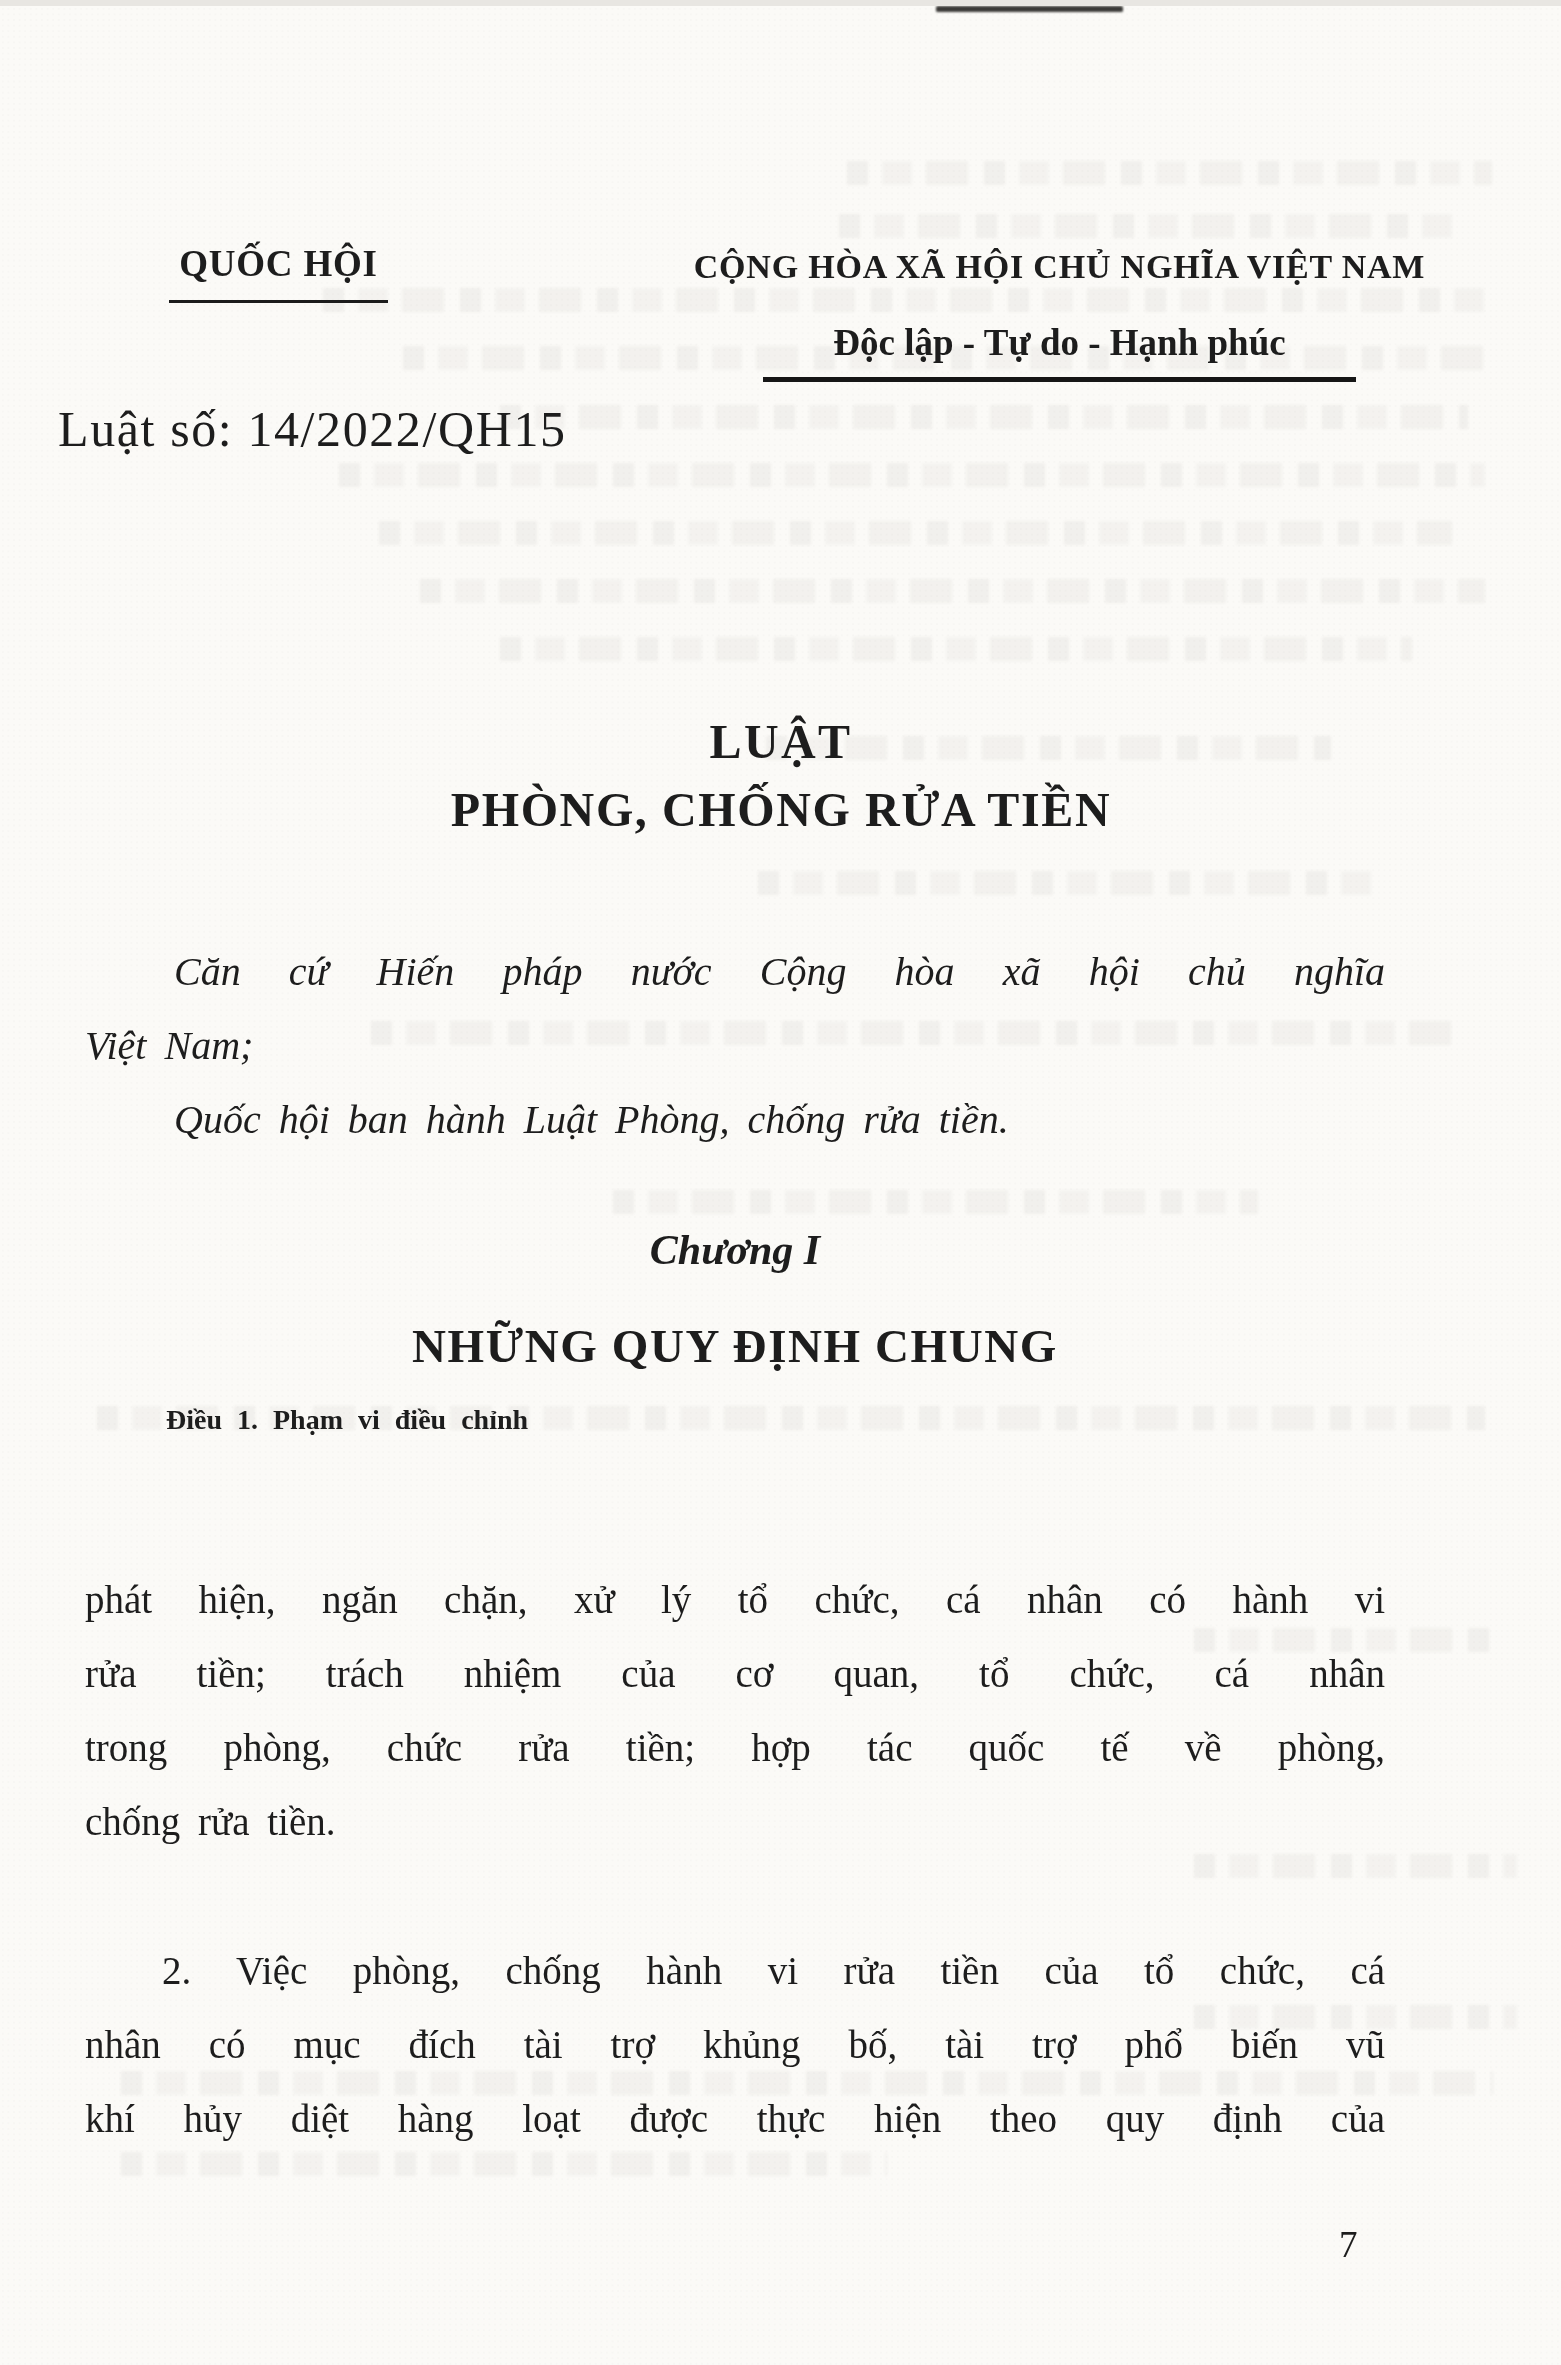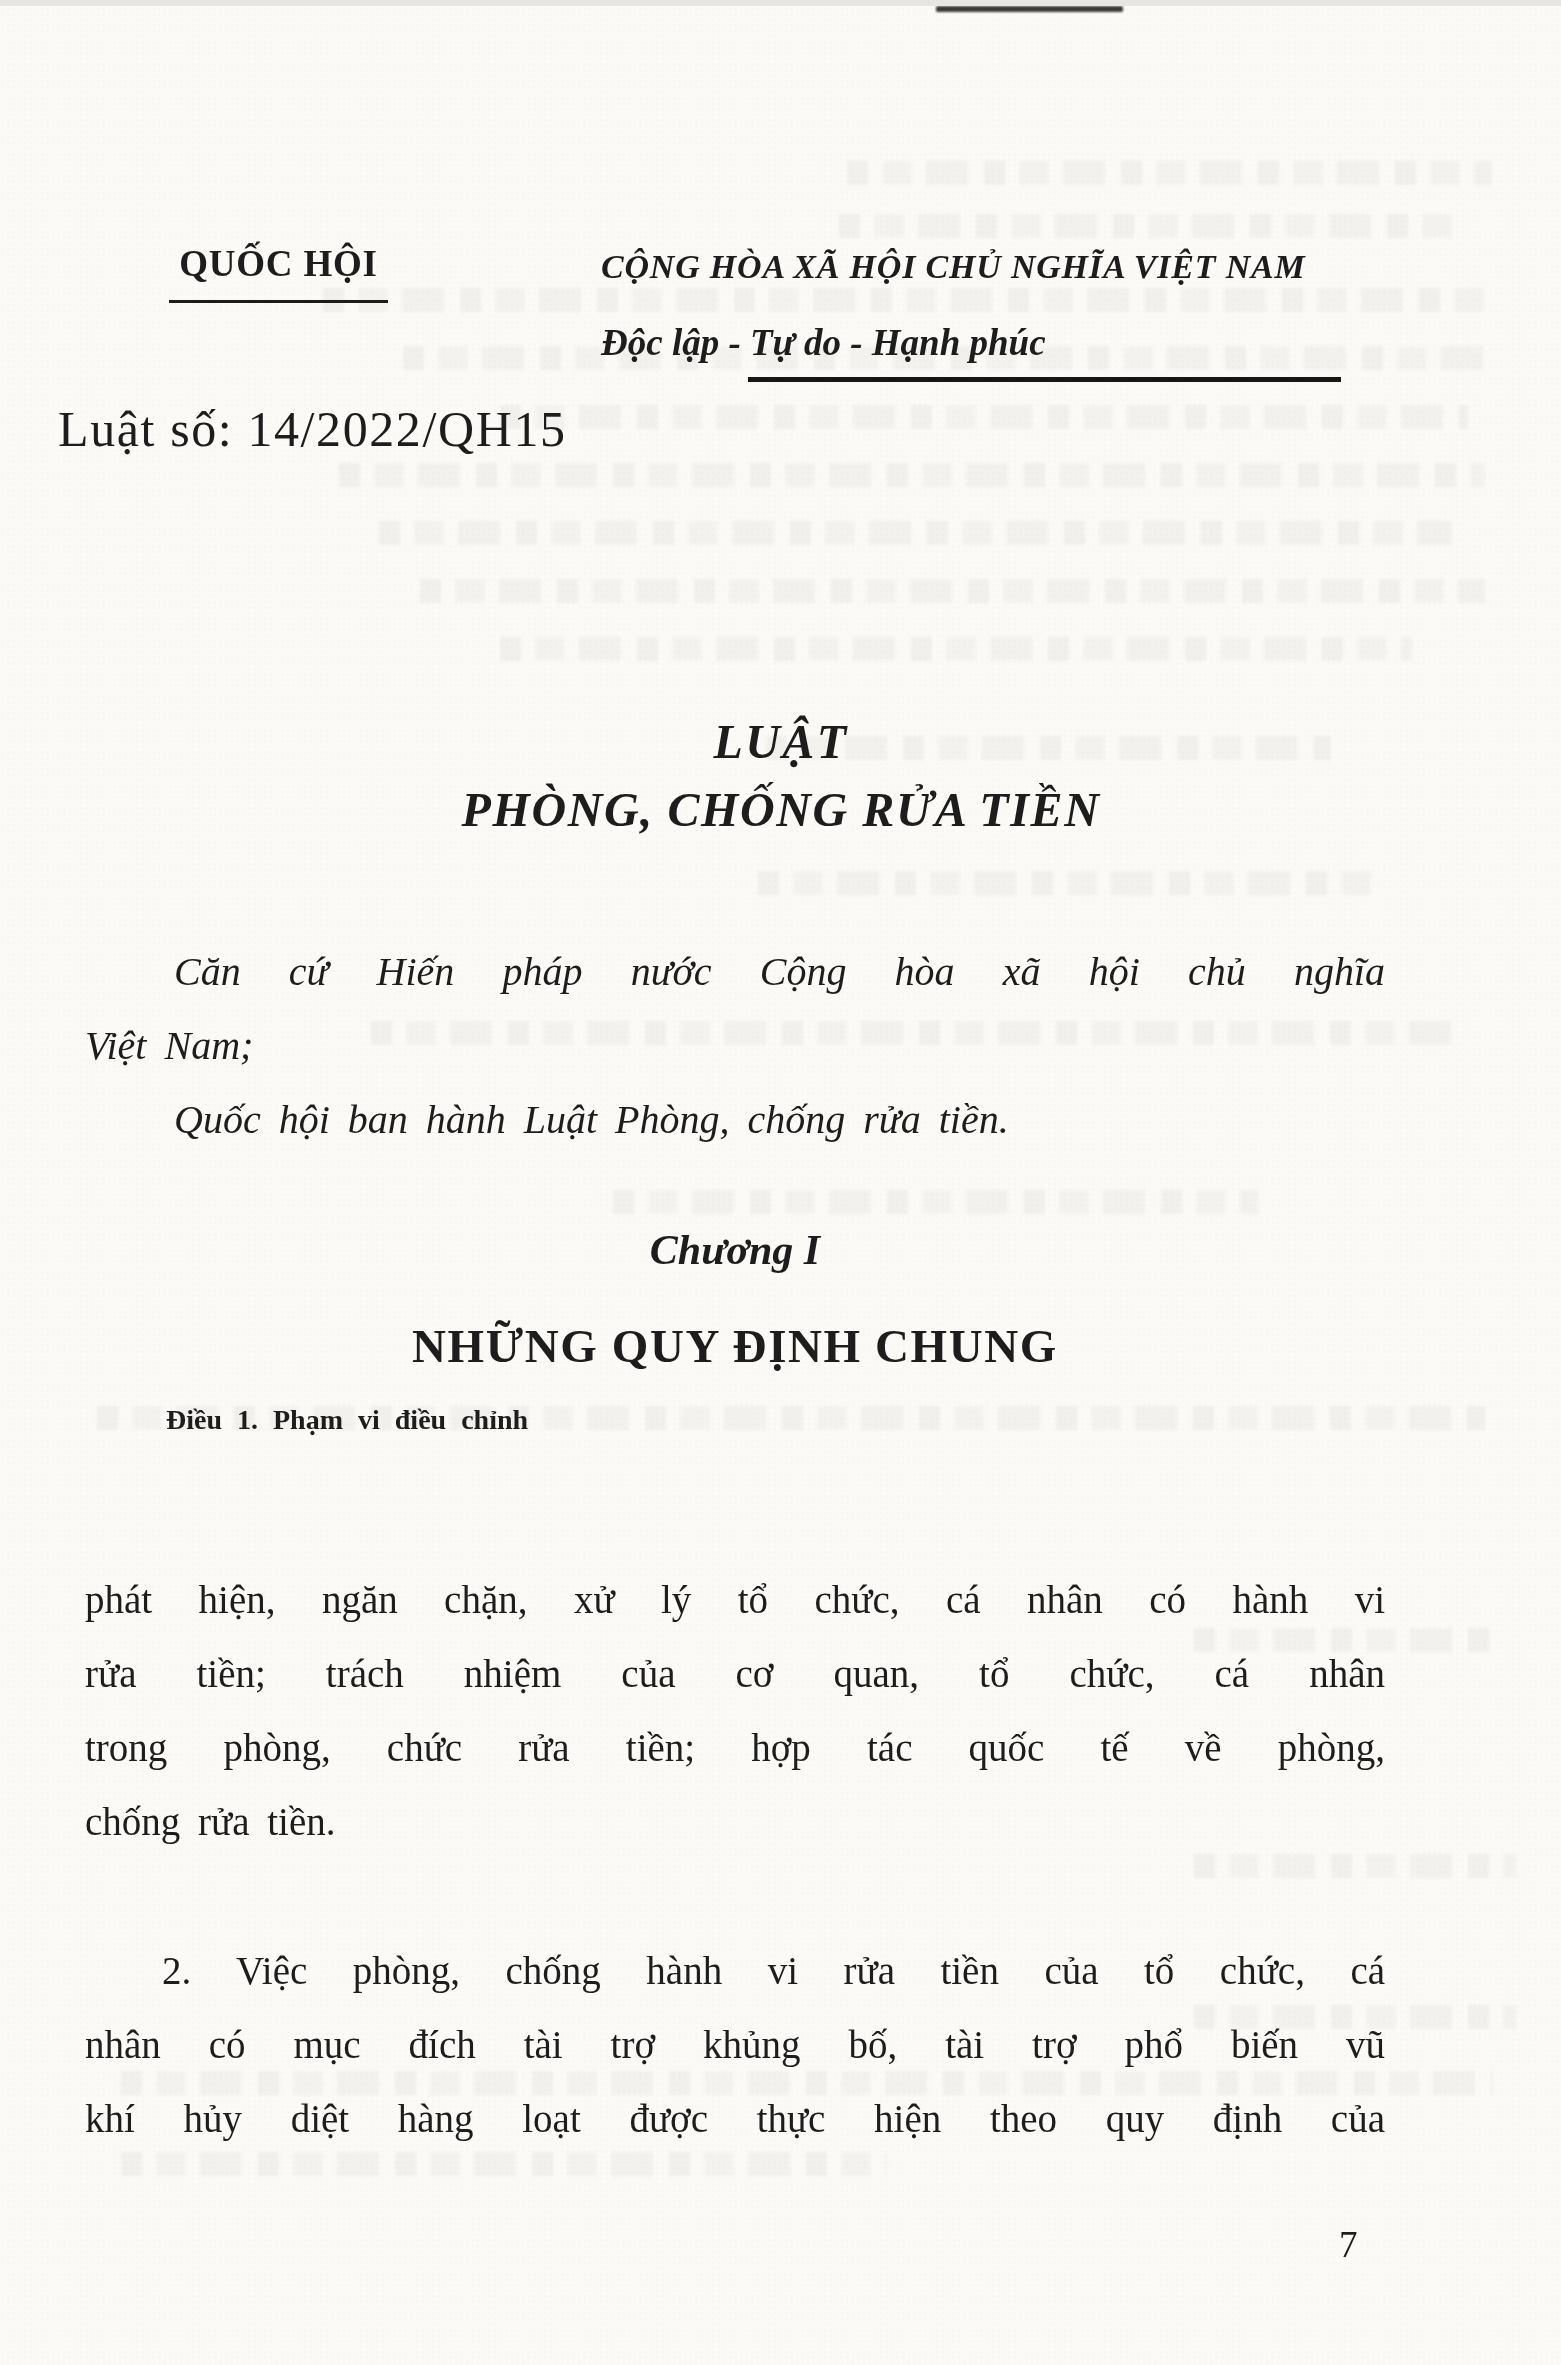--- a/index.html
+++ b/index.html
@@ -25,27 +25,27 @@
     background:repeating-linear-gradient(90deg,
       rgba(88,82,76,.55) 0 21px, transparent 21px 35px,
       rgba(88,82,76,.38) 35px 65px, transparent 65px 79px,
       rgba(88,82,76,.48) 79px 121px, transparent 121px 137px);
     opacity:.11;filter:blur(1.6px);
   }
   
   .hdr-left{position:absolute;left:113px;top:236px;width:331px;text-align:center;}
   .issuer{font-weight:bold;font-size:37px;letter-spacing:0.8px;}
   .rule-left{width:219px;height:3.2px;background:#1c1c1c;margin:14.5px auto 0;}
-  .hdr-right{position:absolute;left:601px;top:242px;width:887px;font-style:italic;}
+  .hdr-right{position:absolute;left:616px;top:242px;width:887px;text-align:center;}
   .motto1{font-weight:bold;font-size:34px;letter-spacing:0.8px;white-space:nowrap;}
   .motto2{font-weight:bold;font-size:37px;margin-top:35px;white-space:nowrap;}
   .rule-right{width:593px;height:4.8px;background:#161616;margin:13px auto 0;}
   .law-number{position:absolute;left:58px;top:394px;font-size:50px;letter-spacing:1.6px;white-space:nowrap;}
   
-  .doc-title{position:absolute;left:0;top:708px;width:1562px;text-align:center;font-weight:bold;font-style:italic;}
+  .doc-title{position:absolute;left:0;top:708px;width:1562px;text-align:center;font-weight:bold;}
   .doc-title .t1{font-size:48px;letter-spacing:2.4px;}
   .doc-title .t2{font-size:48px;letter-spacing:1.6px;margin-top:13px;}
   
   .col{position:absolute;left:85px;width:1300px;}
   .preamble{top:929px;font-style:italic;font-size:40px;line-height:74px;word-spacing:8px;}
   .jline{text-align:justify;text-align-last:justify;}
   .indent1{padding-left:89px;}
   .indent2{padding-left:77px;}
   .chapter-label{top:1220px;text-align:center;font-weight:bold;font-style:italic;font-size:42px;}
   .chapter-title{top:1313px;text-align:center;font-weight:bold;font-size:47px;letter-spacing:1.6px;}

